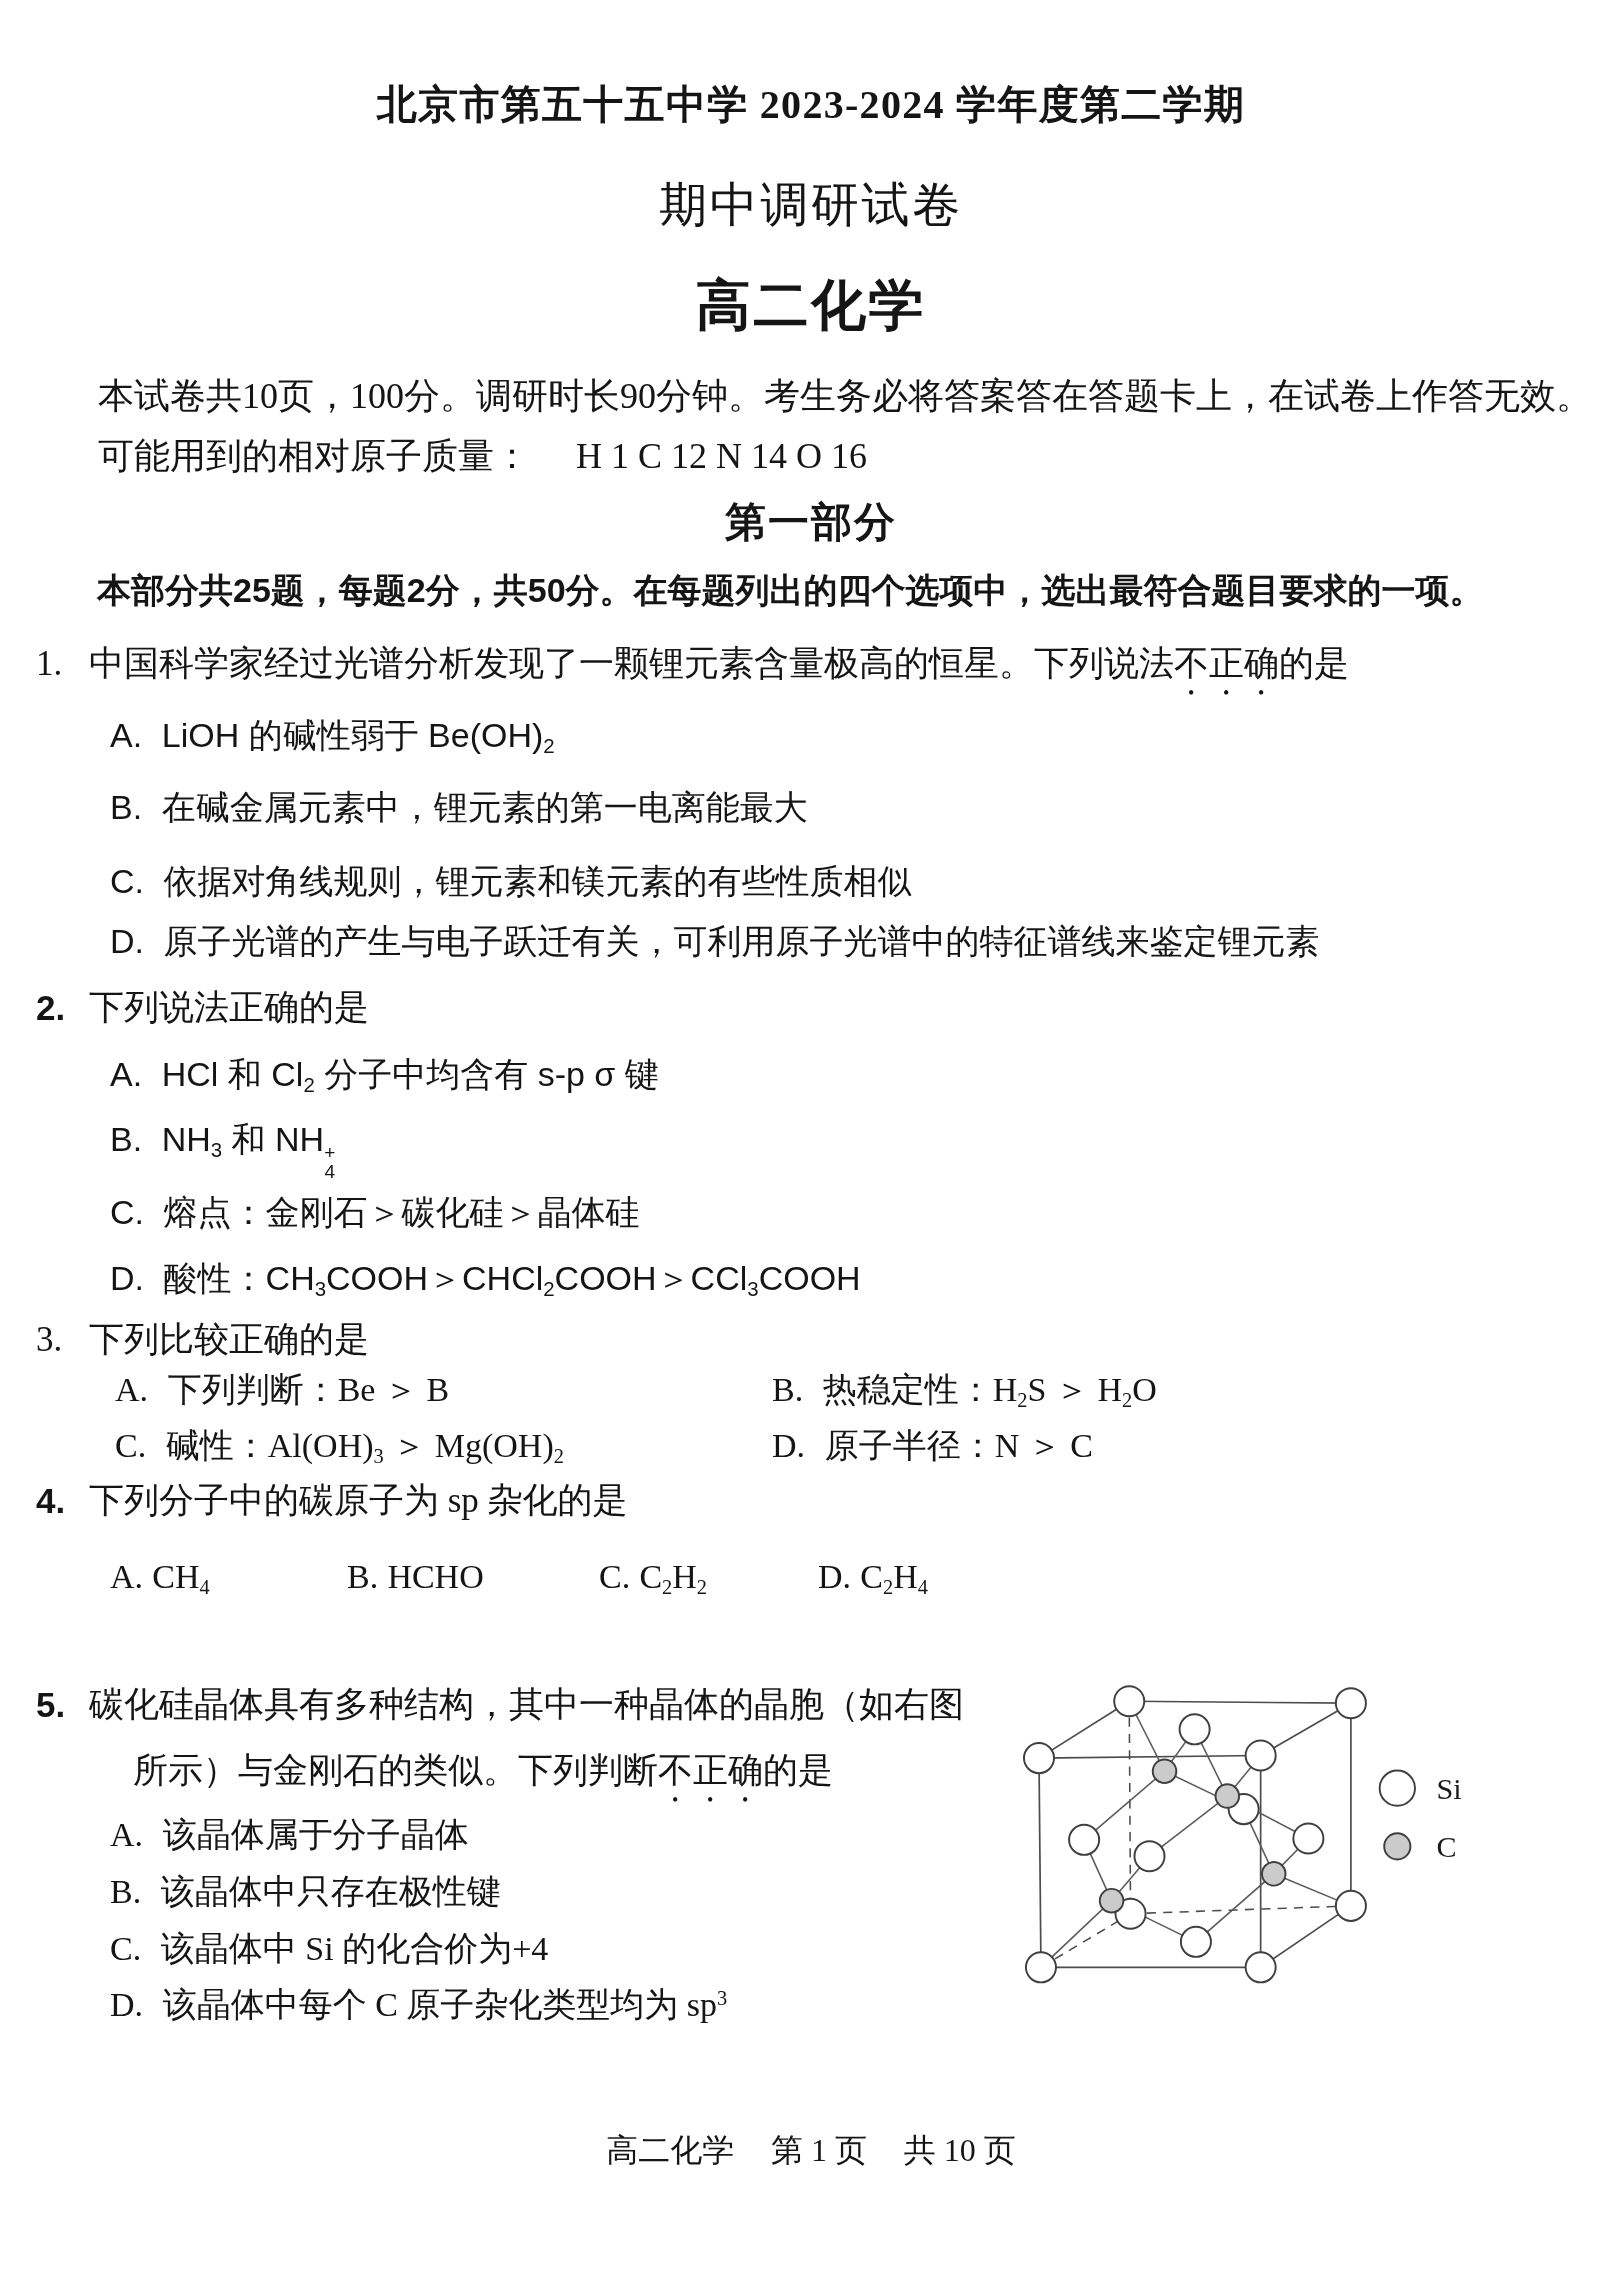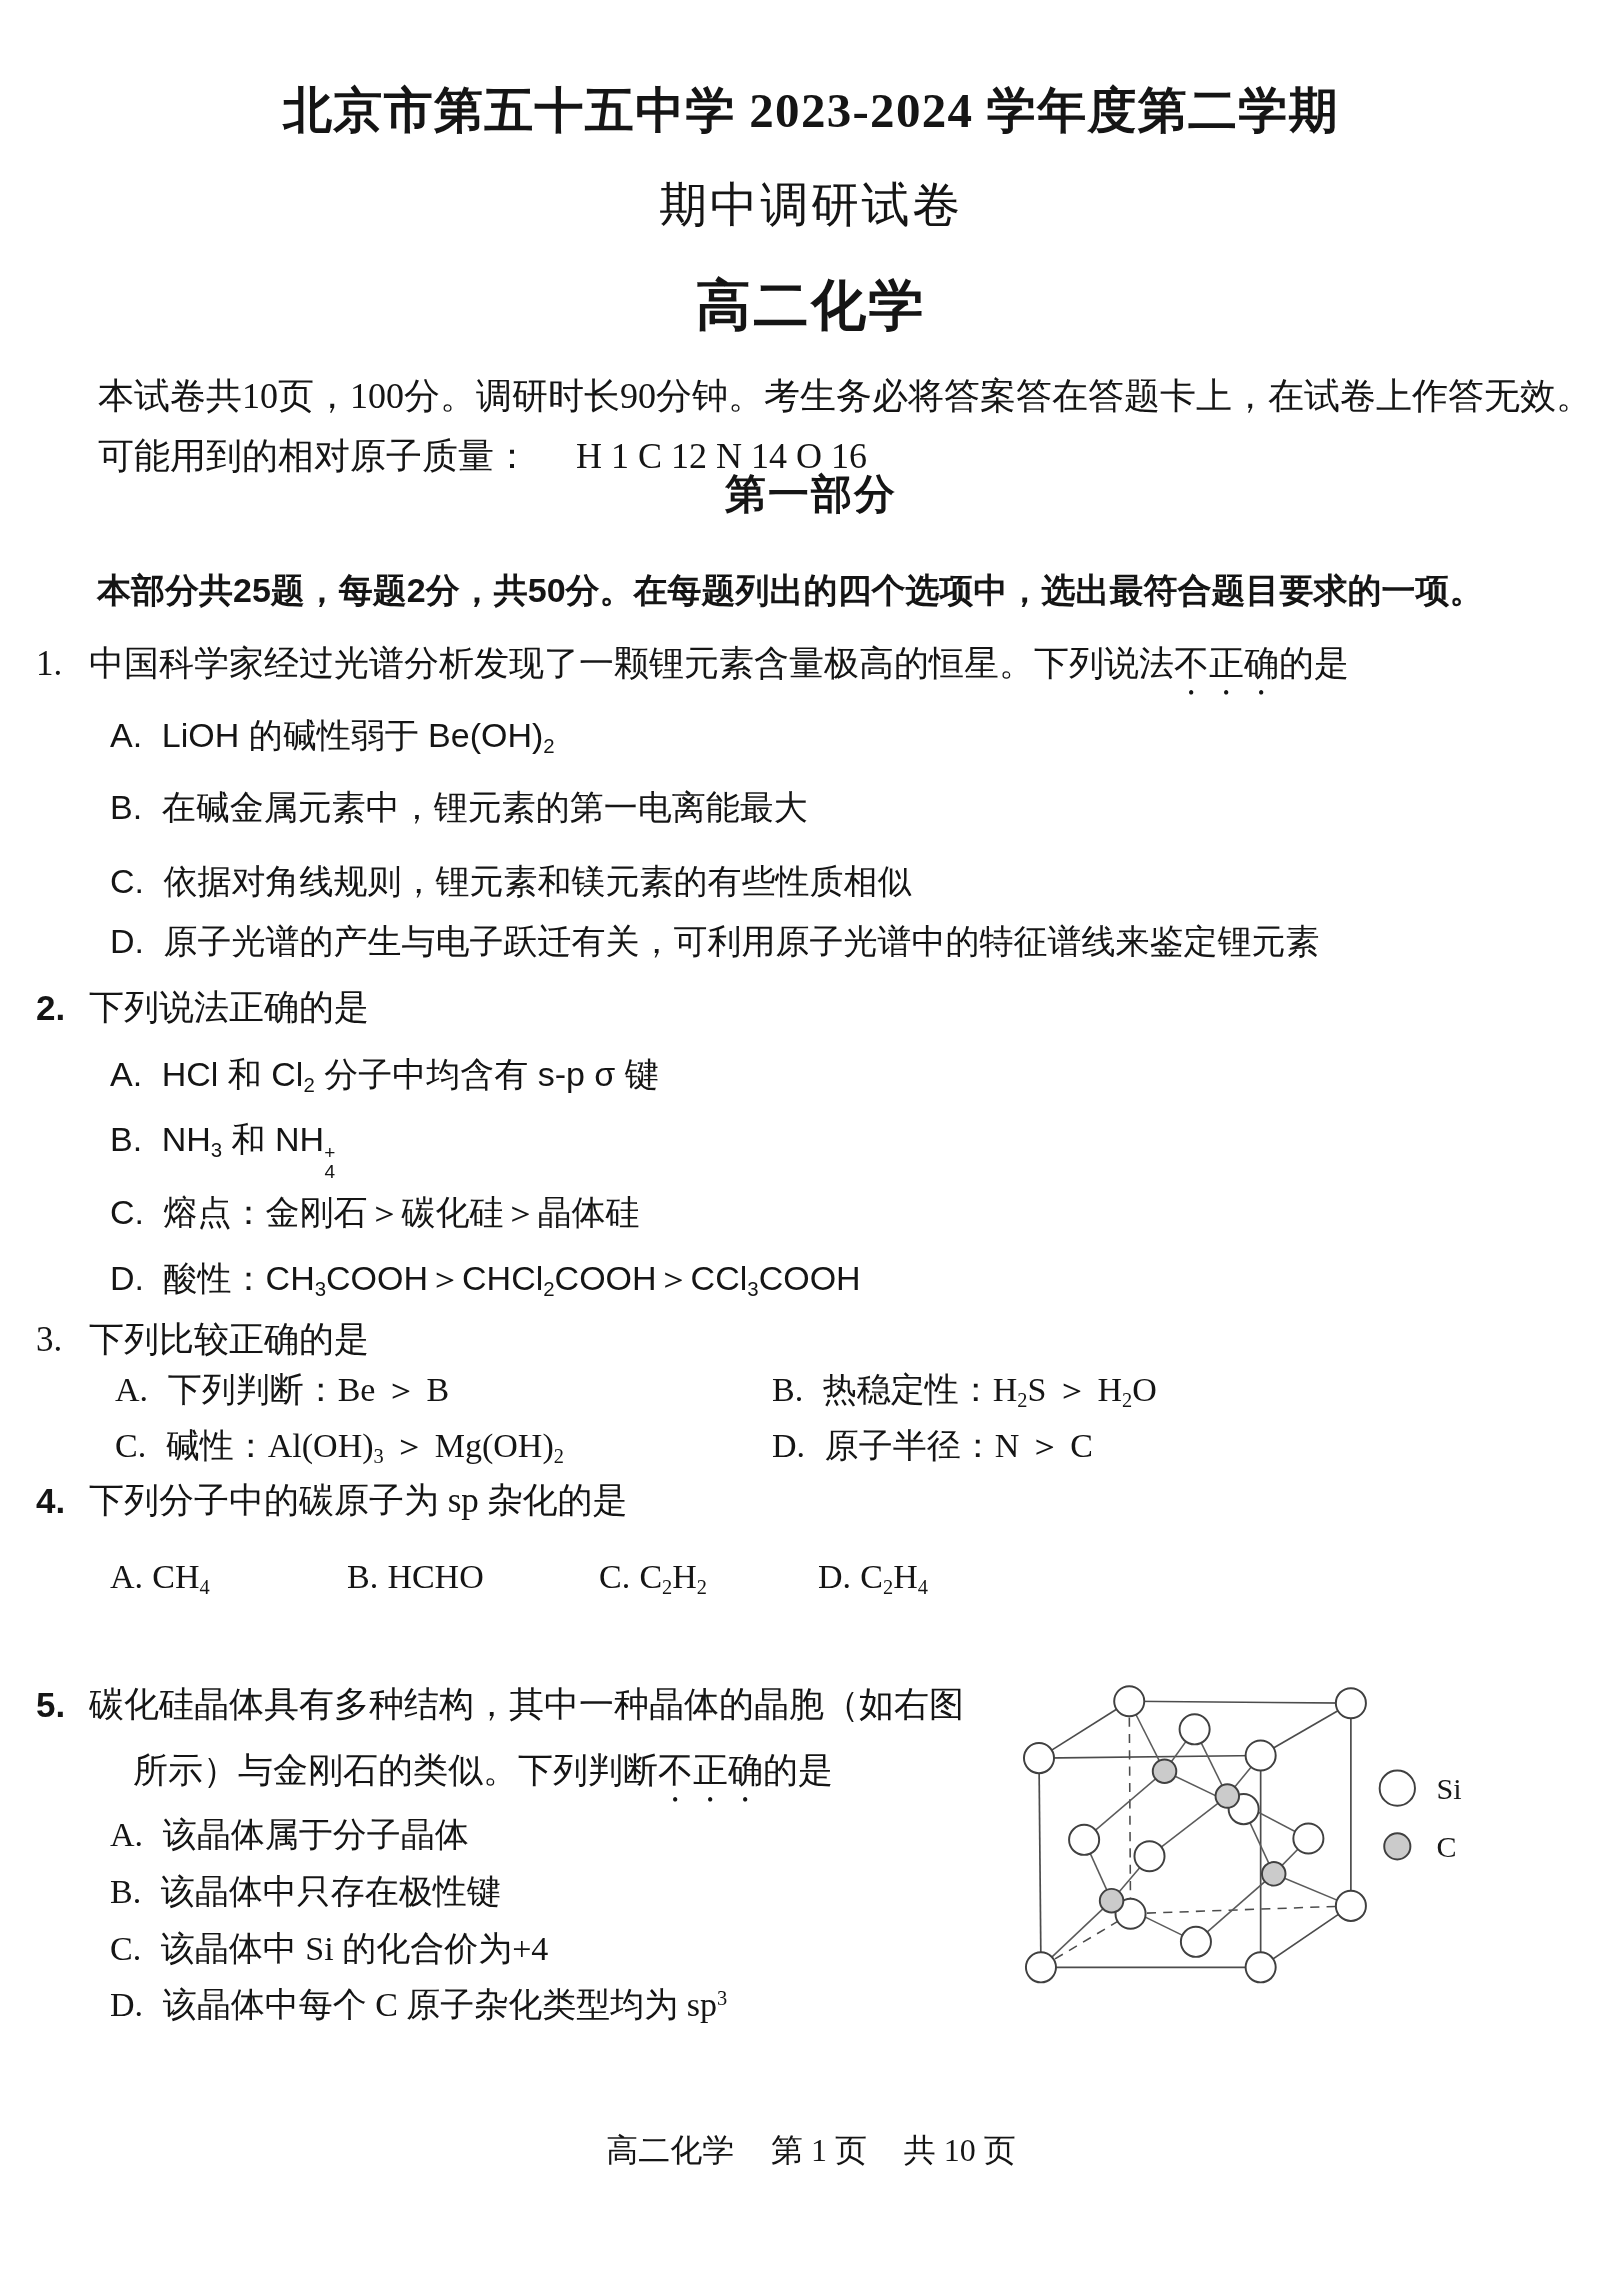--- a/index.html
+++ b/index.html
@@ -3,21 +3,21 @@
 <meta charset="utf-8">
 <style>
   html,body{margin:0;padding:0;}
   body{
     width:1622px;height:2295px;position:relative;background:#ffffff;color:#151515;
     font-family:"Liberation Serif","DejaVu Serif",serif;
     overflow:hidden;
   }
   .line{position:absolute;white-space:nowrap;line-height:1.3;}
   .center{left:0;width:1622px;text-align:center;}
-  .t1{font-size:49px;font-weight:700;letter-spacing:1.3px;}
+  .t1{font-size:40px;font-weight:700;letter-spacing:1.3px;}
   .t2{font-size:48px;font-weight:400;letter-spacing:2.6px;}
   .subject{font-size:55px;font-weight:700;font-family:"Liberation Sans","DejaVu Sans",sans-serif;letter-spacing:2.6px;}
   .body-text{font-size:36px;text-align:right;}
   .section-title{font-size:41px;font-weight:700;font-family:"Liberation Sans","DejaVu Sans",sans-serif;letter-spacing:2px;}
   .instr{font-size:34px;font-weight:700;font-family:Liberation Sans, sans-serif;text-align:center;}
   .qnum{font-size:35px;}
   .sansnum{font-family:"Liberation Sans","DejaVu Sans",sans-serif;font-weight:600;}
   .stem{font-size:35px;}
   .opt{font-size:34px;}
   .opt-label{margin-right:19.6px;}
@@ -48,21 +48,21 @@
 
 <div class="line center t1" style="top:79px">北京市第五十五中学 2023-2024 学年度第二学期</div>
 <div class="line center t2" style="top:174px">期中调研试卷</div>
 <div class="line center subject" style="top:270px">高二化学</div>
 
 <div class="line body-text" style="top:373px;left:98px">本试卷共10页，100分。调研时长90分钟。考生务必将答案答在答题卡上，在试卷上作答无效。</div>
 <div class="line body-text" style="top:433px;left:98px">
   <span>可能用到的相对原子质量：</span><span class="gap-lg"></span><span>H 1 C 12 N 14 O 16</span>
 </div>
 
-<div class="line center section-title" style="top:468px">第一部分</div>
+<div class="line center section-title" style="top:496px">第一部分</div>
 <div class="line instr" style="top:568px;left:97px">本部分共25题，每题2分，共50分。在每题列出的四个选项中，选出最符合题目要求的一项。</div>
 
 <div class="line qnum" style="top:641px;left:36px">1.</div>
 <div class="line stem" style="top:641px;left:89px"><span>中国科学家经过光谱分析发现了一颗锂元素含量极高的恒星。下列说法</span><span class="emph">不正确</span><span>的是</span></div>
 <div class="line opt sans" style="top:713px;left:110px">
   <span class="opt-label">A.</span><span><span>LiOH 的碱性弱于 Be(OH)</span><span class="sub">2</span></span>
 </div>
 <div class="line opt sans" style="top:785px;left:110px">
   <span class="opt-label">B.</span><span><span>在碱金属元素中，锂元素的第一电离能最大</span></span>
 </div>

